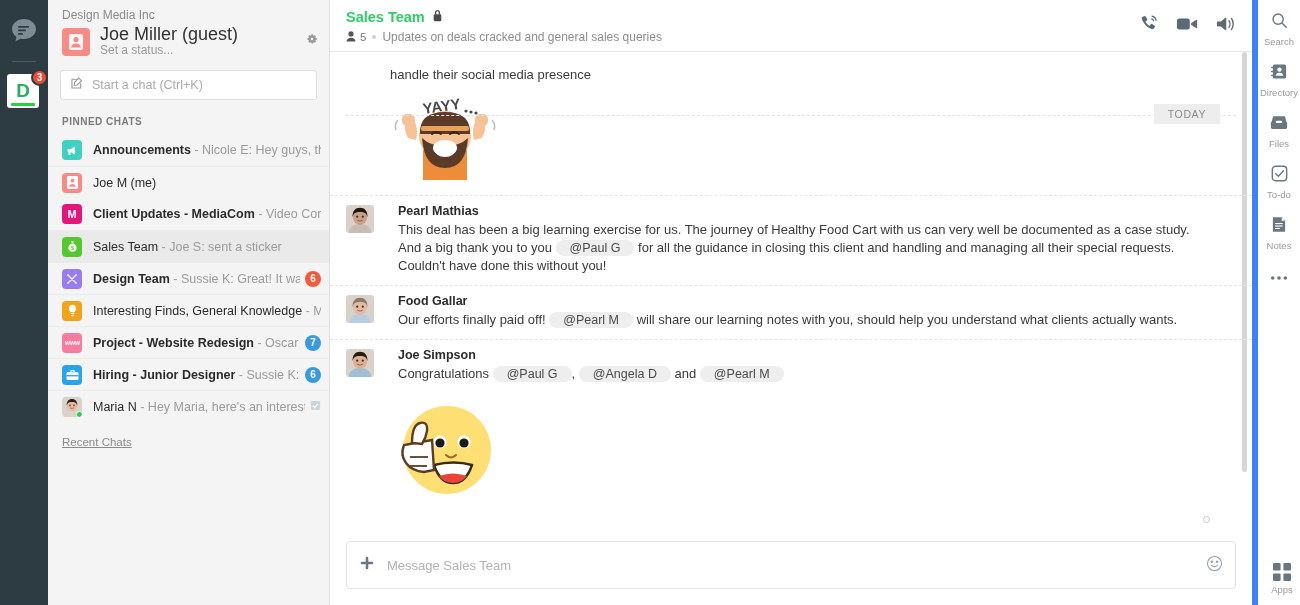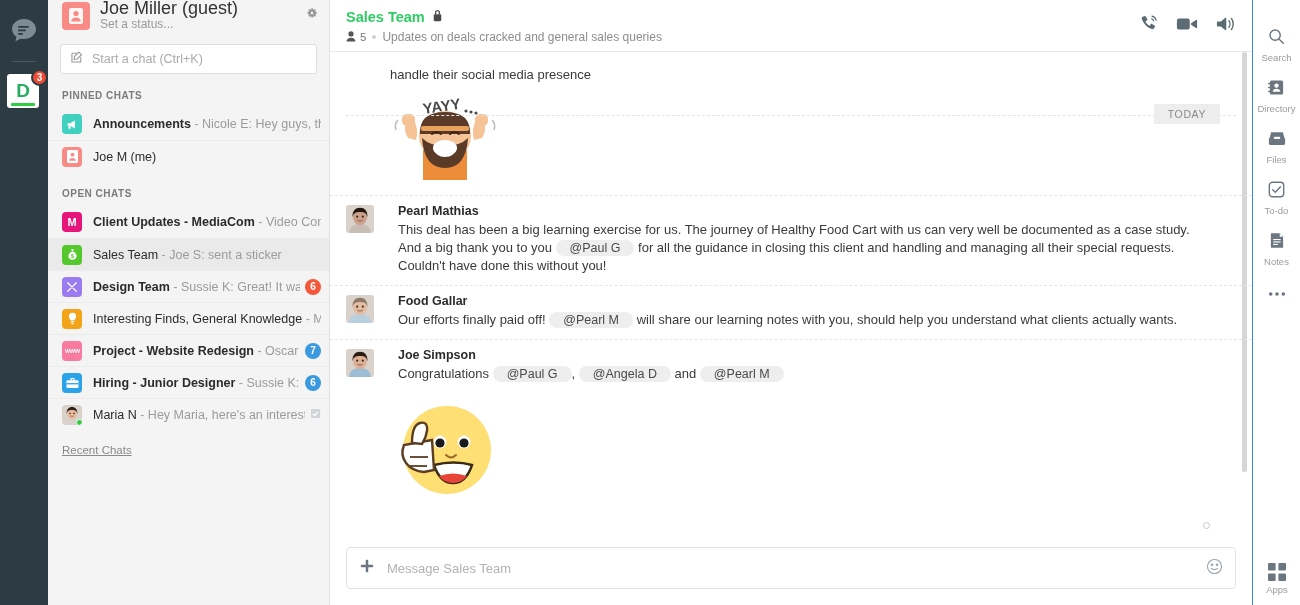--- a/index.html
+++ b/index.html
@@ -154,35 +154,35 @@
     position: absolute; right: 42px; bottom: 8px; width: 7px; height: 7px;
     border: 1px solid #c8c8c8; border-radius: 50%;
   }
   .vscroll {
     position: absolute; right: 5px; top: 0; width: 5px; height: 420px;
     background: #d6d6d6; border-radius: 3px;
   }
 
   .composer-wrap { padding: 10px 16px 16px 16px; flex-shrink: 0; }
   .composer {
-    height: 42px; border: 1px solid #e2e2e2; border-radius: 4px; background: #fff;
+    height: 48px; border: 1px solid #e2e2e2; border-radius: 4px; background: #fff;
     display: flex; align-items: center; padding: 0 12px;
   }
   .composer input {
     border: none; outline: none; flex: 1; font-size: 13px; color: #444;
     margin-left: 12px; background: transparent;
     font-family: "Liberation Sans", sans-serif;
   }
   .composer input::placeholder { color: #b2b2b2; }
 
   
   .rrail {
-    width: 48px; height: 605px; border-left: 1px solid #3b82f6; background: #fff;
+    width: 48px; height: 605px; border-left: 6px solid #3b82f6; background: #fff;
     flex-shrink: 0; display: flex; flex-direction: column; align-items: center;
-    padding-top: 28px; position: relative;
+    padding-top: 12px; position: relative;
   }
   .rr-item {
     width: 48px; display: flex; flex-direction: column; align-items: center;
     margin-bottom: 16px; cursor: pointer;
   }
   .rr-label { font-size: 9.5px; color: #9a9a9a; margin-top: 3px; white-space: nowrap; }
   .rr-bottom { position: absolute; bottom: 10px; left: 0; width: 48px; }
 </style>
 </head>
 <body>
@@ -200,20 +200,21 @@
     </div>
     <div class="rail-sep"></div>
     <div class="rail-app">
       <div class="rail-tile">D</div>
       <div class="rail-badge">3</div>
     </div>
   </div>
 
   <div class="sidebar">
 
+    <div class="org-name">Design Media Inc</div>
 
     <div class="me-row">
       <div class="me-avatar">
         <svg width="16" height="18" viewBox="0 0 16 18">
           <rect x="1" y="1" width="14" height="16" rx="2" fill="#fff" opacity=".92"></rect>
           <circle cx="8" cy="6.5" r="2.6" fill="#f98b86"></circle>
           <path d="M3.2 14.5c0-2.4 2.2-4 4.8-4s4.8 1.6 4.8 4z" fill="#f98b86"></path>
         </svg>
       </div>
       <div class="me-text">
@@ -257,21 +258,20 @@
             <svg width="11" height="13" viewBox="0 0 12 14" fill="#fff">
               <rect x="0" y="0" width="12" height="14" rx="1.6"></rect>
               <circle cx="6" cy="5" r="2.1" fill="#f98b86"></circle>
               <path d="M2.4 11.6c0-1.9 1.6-3 3.6-3s3.6 1.1 3.6 3z" fill="#f98b86"></path>
             </svg>
           </div>
           <div class="chat-main"><span class="nm reg">Joe M (me)</span></div>
         </div>
       </div>
 
-    <div class="section-label">OPEN CHATS</div>
     <div class="chat-list" id="open-list">
         <div class="chat-row noborder">
           <div class="avt" style="background: rgb(230, 21, 123);">M</div>
           <div class="chat-main"><span class="nm">Client Updates - MediaCom</span><span class="pv">  - Video Conferenc</span></div>
         </div>
         <div class="chat-row active">
           <div class="avt" style="background: rgb(84, 200, 44);">
             <svg width="13" height="13" viewBox="0 0 16 16" fill="#fff">
               <path d="M6.2 1.6h3.6l-1 2h-1.6z"></path>
               <path d="M8 4.2c3 0 5 3 5 6 0 2.6-2.2 4.2-5 4.2S3 12.8 3 10.2c0-3 2-6 5-6z"></path>

